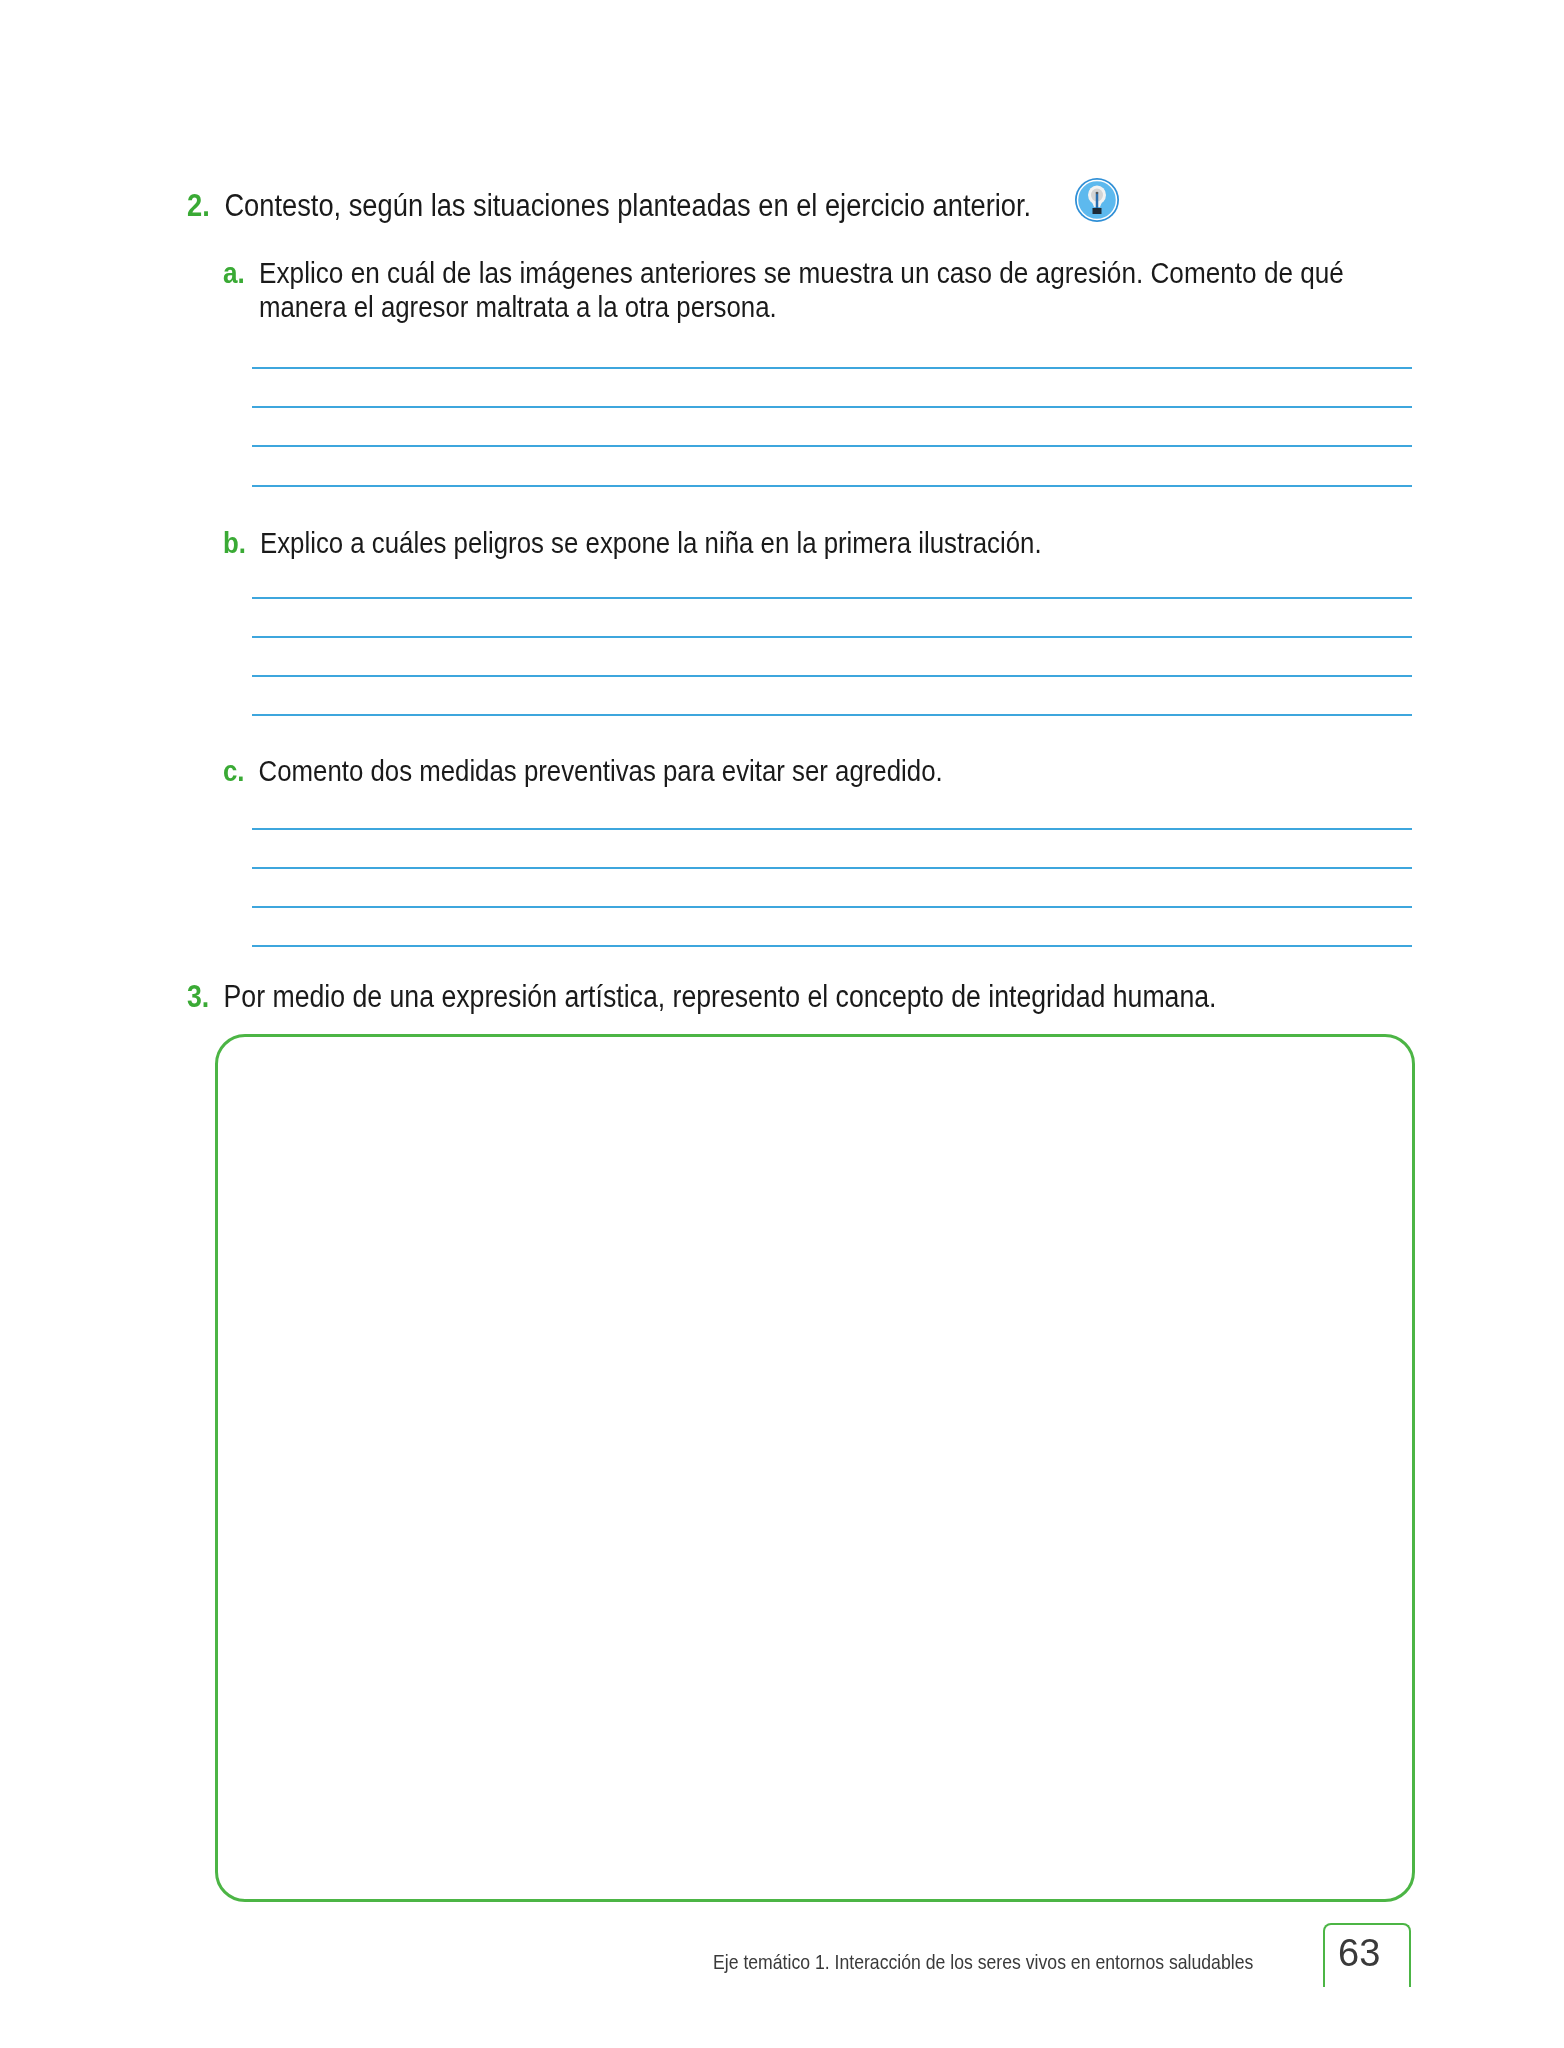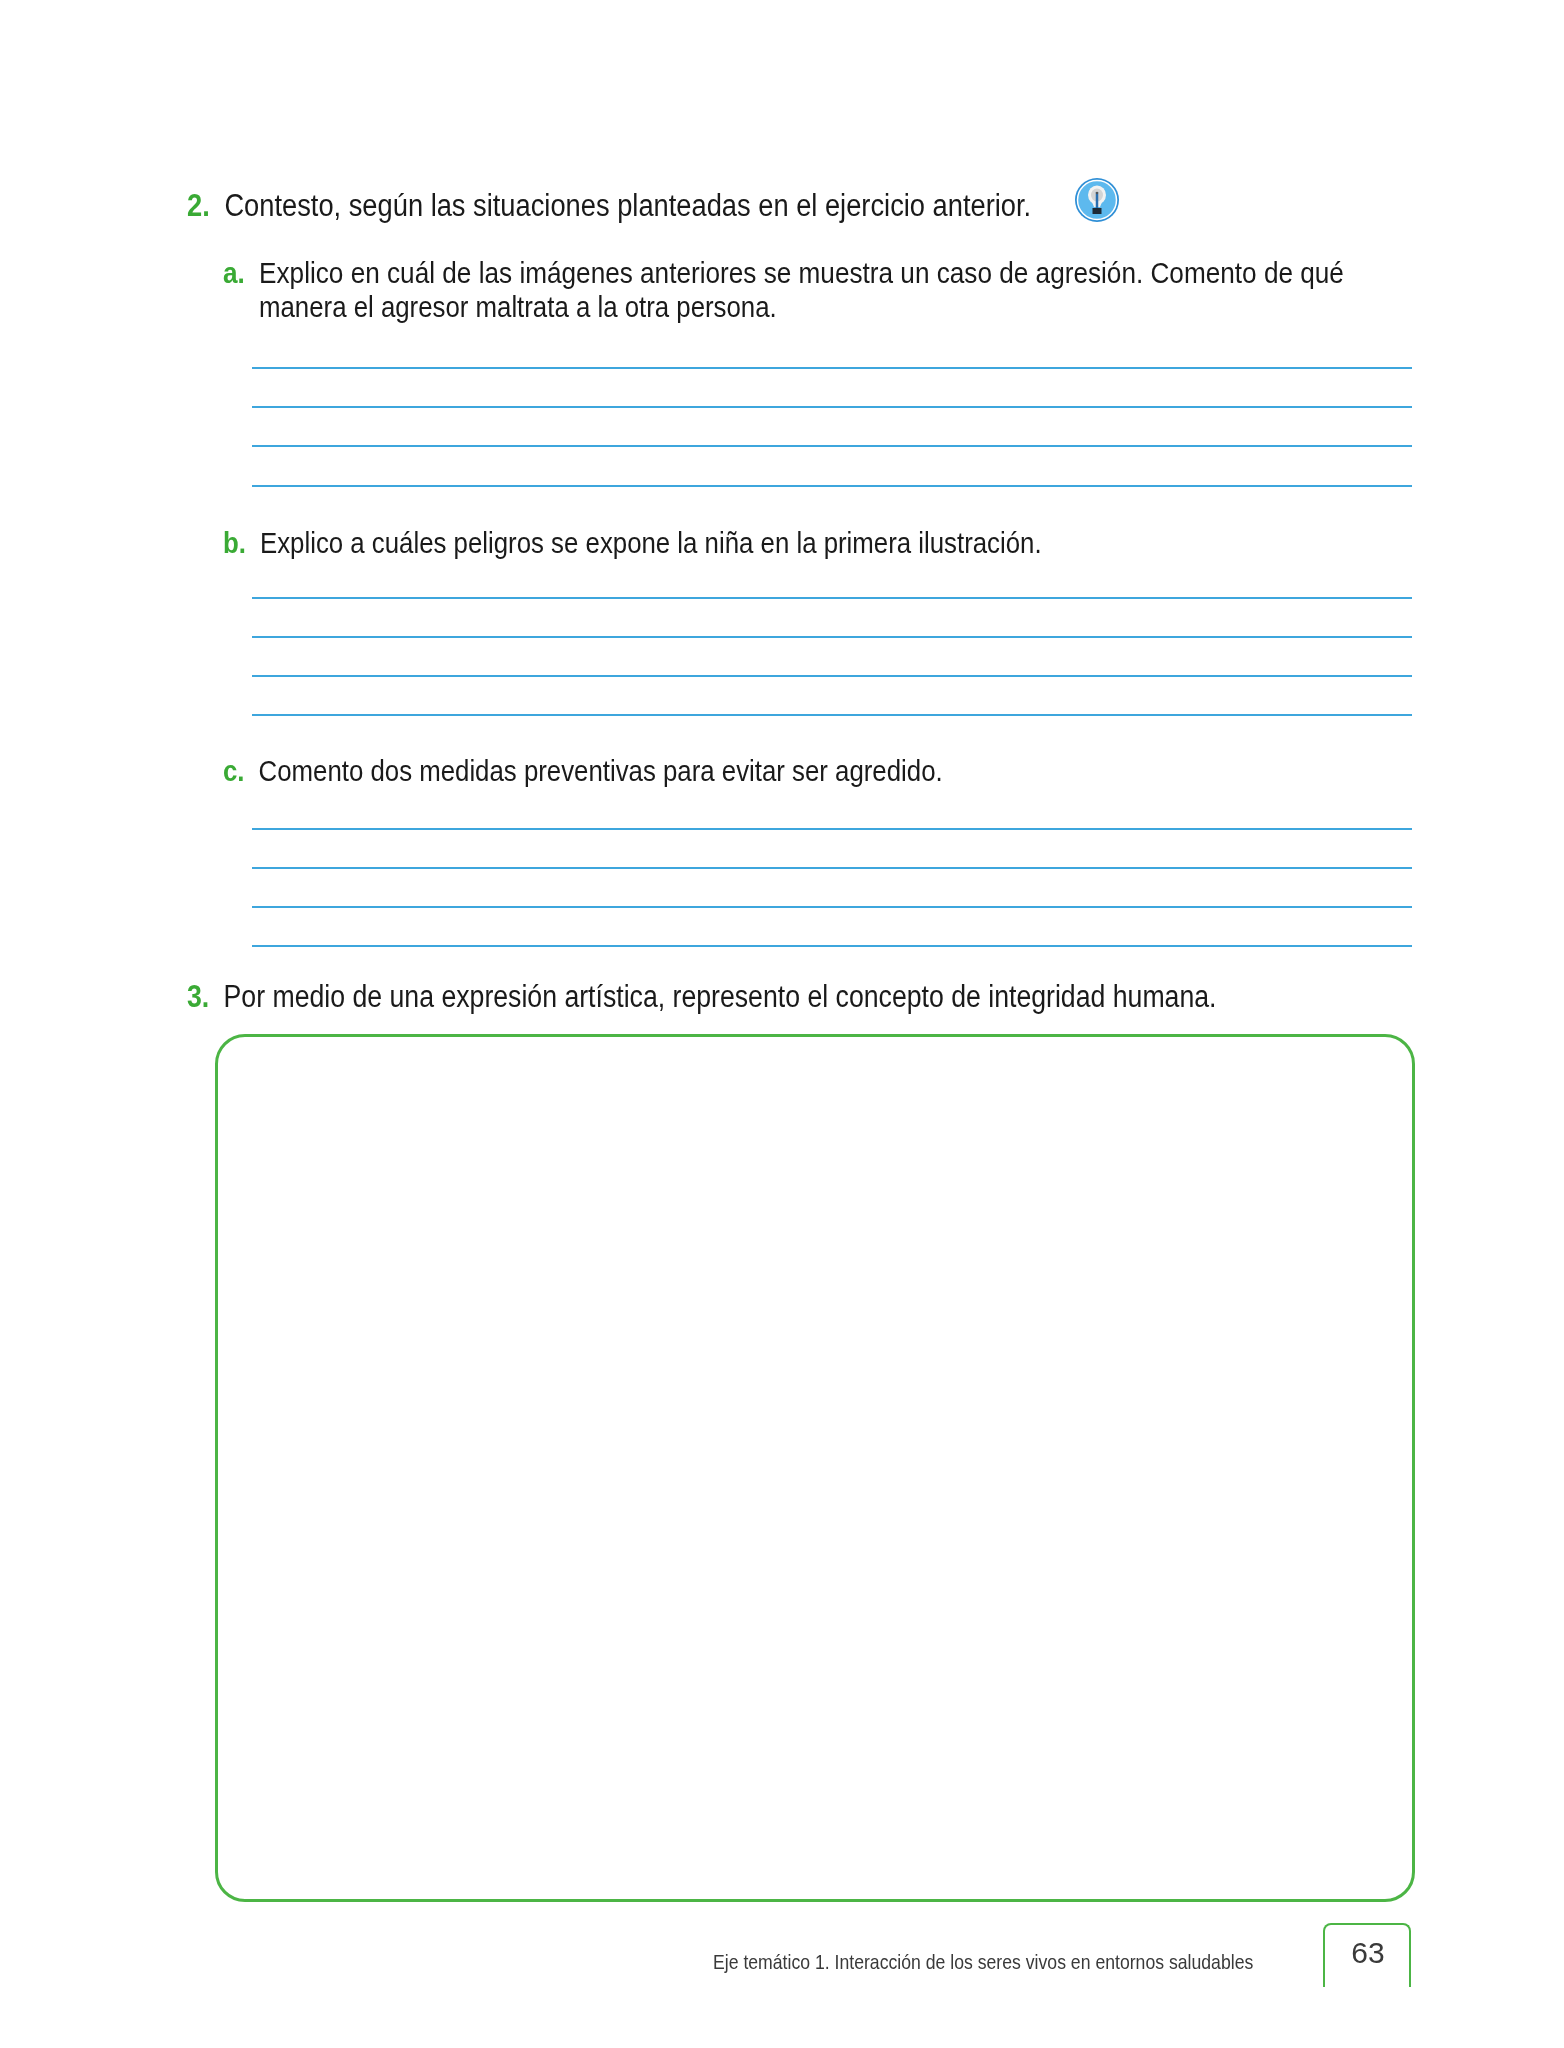--- a/index.html
+++ b/index.html
@@ -13,22 +13,22 @@
   .rule { position: absolute; left: 252px; width: 1160px; height: 2px; background: #3ea6dd; }
   .drawing-box { position: absolute; left: 215px; top: 1034px; width: 1194px; height: 862px;
                  border: 3px solid #4cb545; border-radius: 30px; background: #ffffff; }
   .footer-text { position: absolute; left: 713px; top: 1947px; font-size: 21px; line-height: 30px;
                  color: #3a3a3a; white-space: nowrap; transform-origin: 0 0; }
   .page-box { position: absolute; left: 1147px; top: 1923px; width: 264px; height: 62px; }
   .page-box .frame { position: absolute; left: 176px; top: 0; width: 88px; height: 64px;
                      border-left: 2px solid #4cb545; border-top: 2px solid #4cb545;
                      border-right: 2px solid #4cb545; border-top-left-radius: 8px; border-top-right-radius: 8px;
                      box-sizing: border-box; }
-  .page-num { position: absolute; left: 1338px; top: 1932px; width: 60px; text-align: center;
-              font-size: 30px; line-height: 42px; color: #3a3a3a; }
+  .page-num { position: absolute; left: 1338px; top: 1932px; width: 60px; 
+              font-size: 38px; line-height: 42px; color: #3a3a3a; }
   .bulb { position: absolute; left: 1073px; top: 176px; width: 48px; height: 48px; }
 </style>
 </head>
 <body>
 
 <div class="line-text q-title" style="left:187px; top:186px; transform: scaleX(0.88);">
   <span class="num">2.</span>
   <span class="q-text" style="margin-left:8px;">Contesto, según las situaciones planteadas en el ejercicio anterior.</span>
 </div>
 

